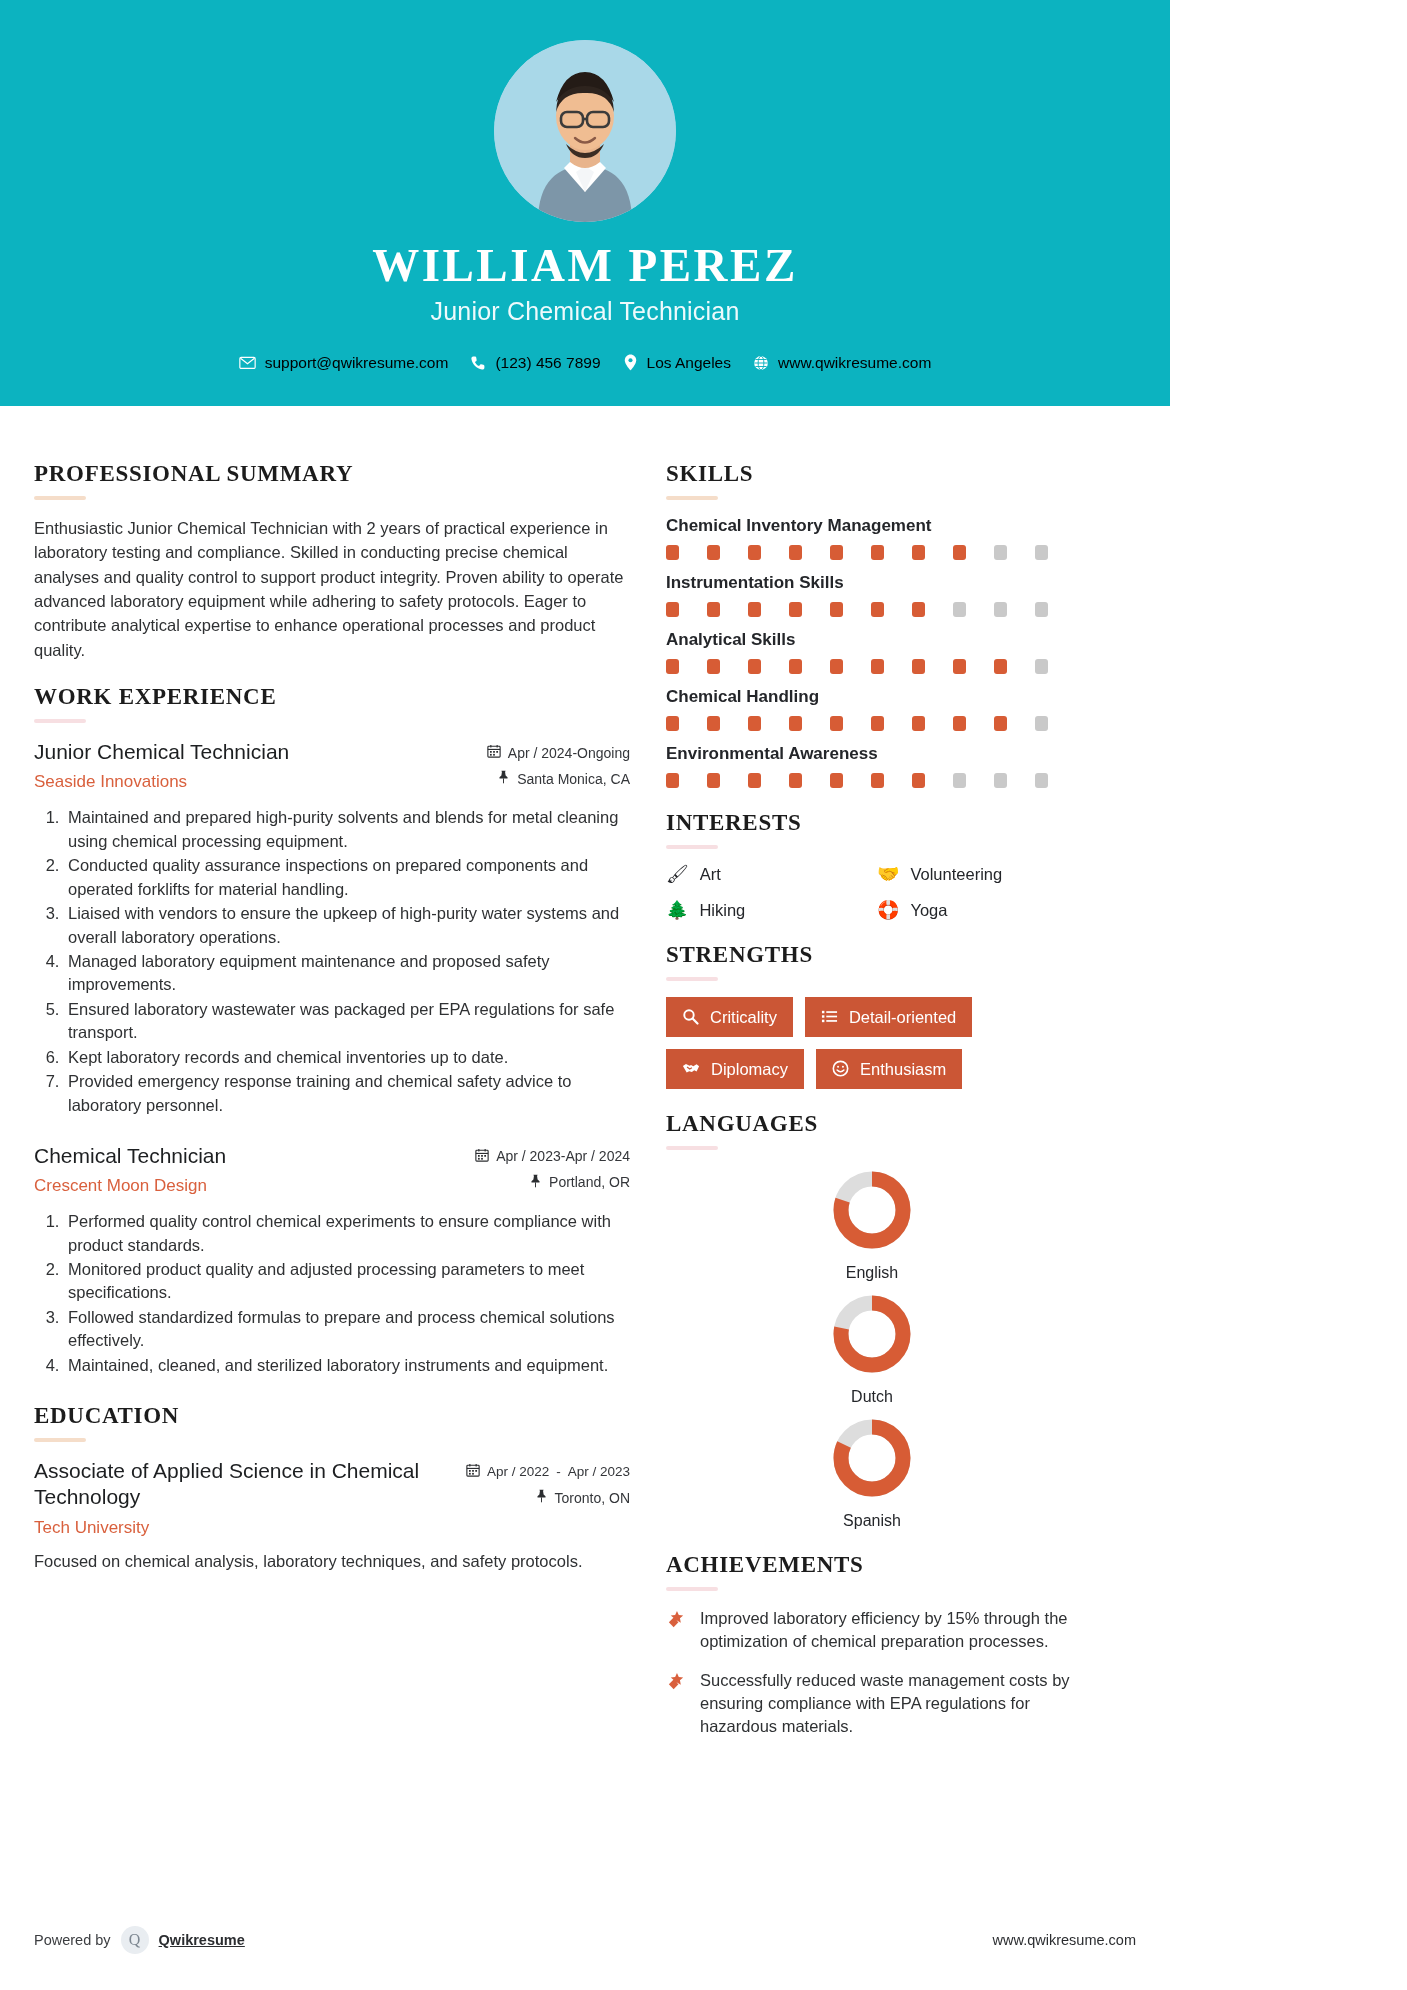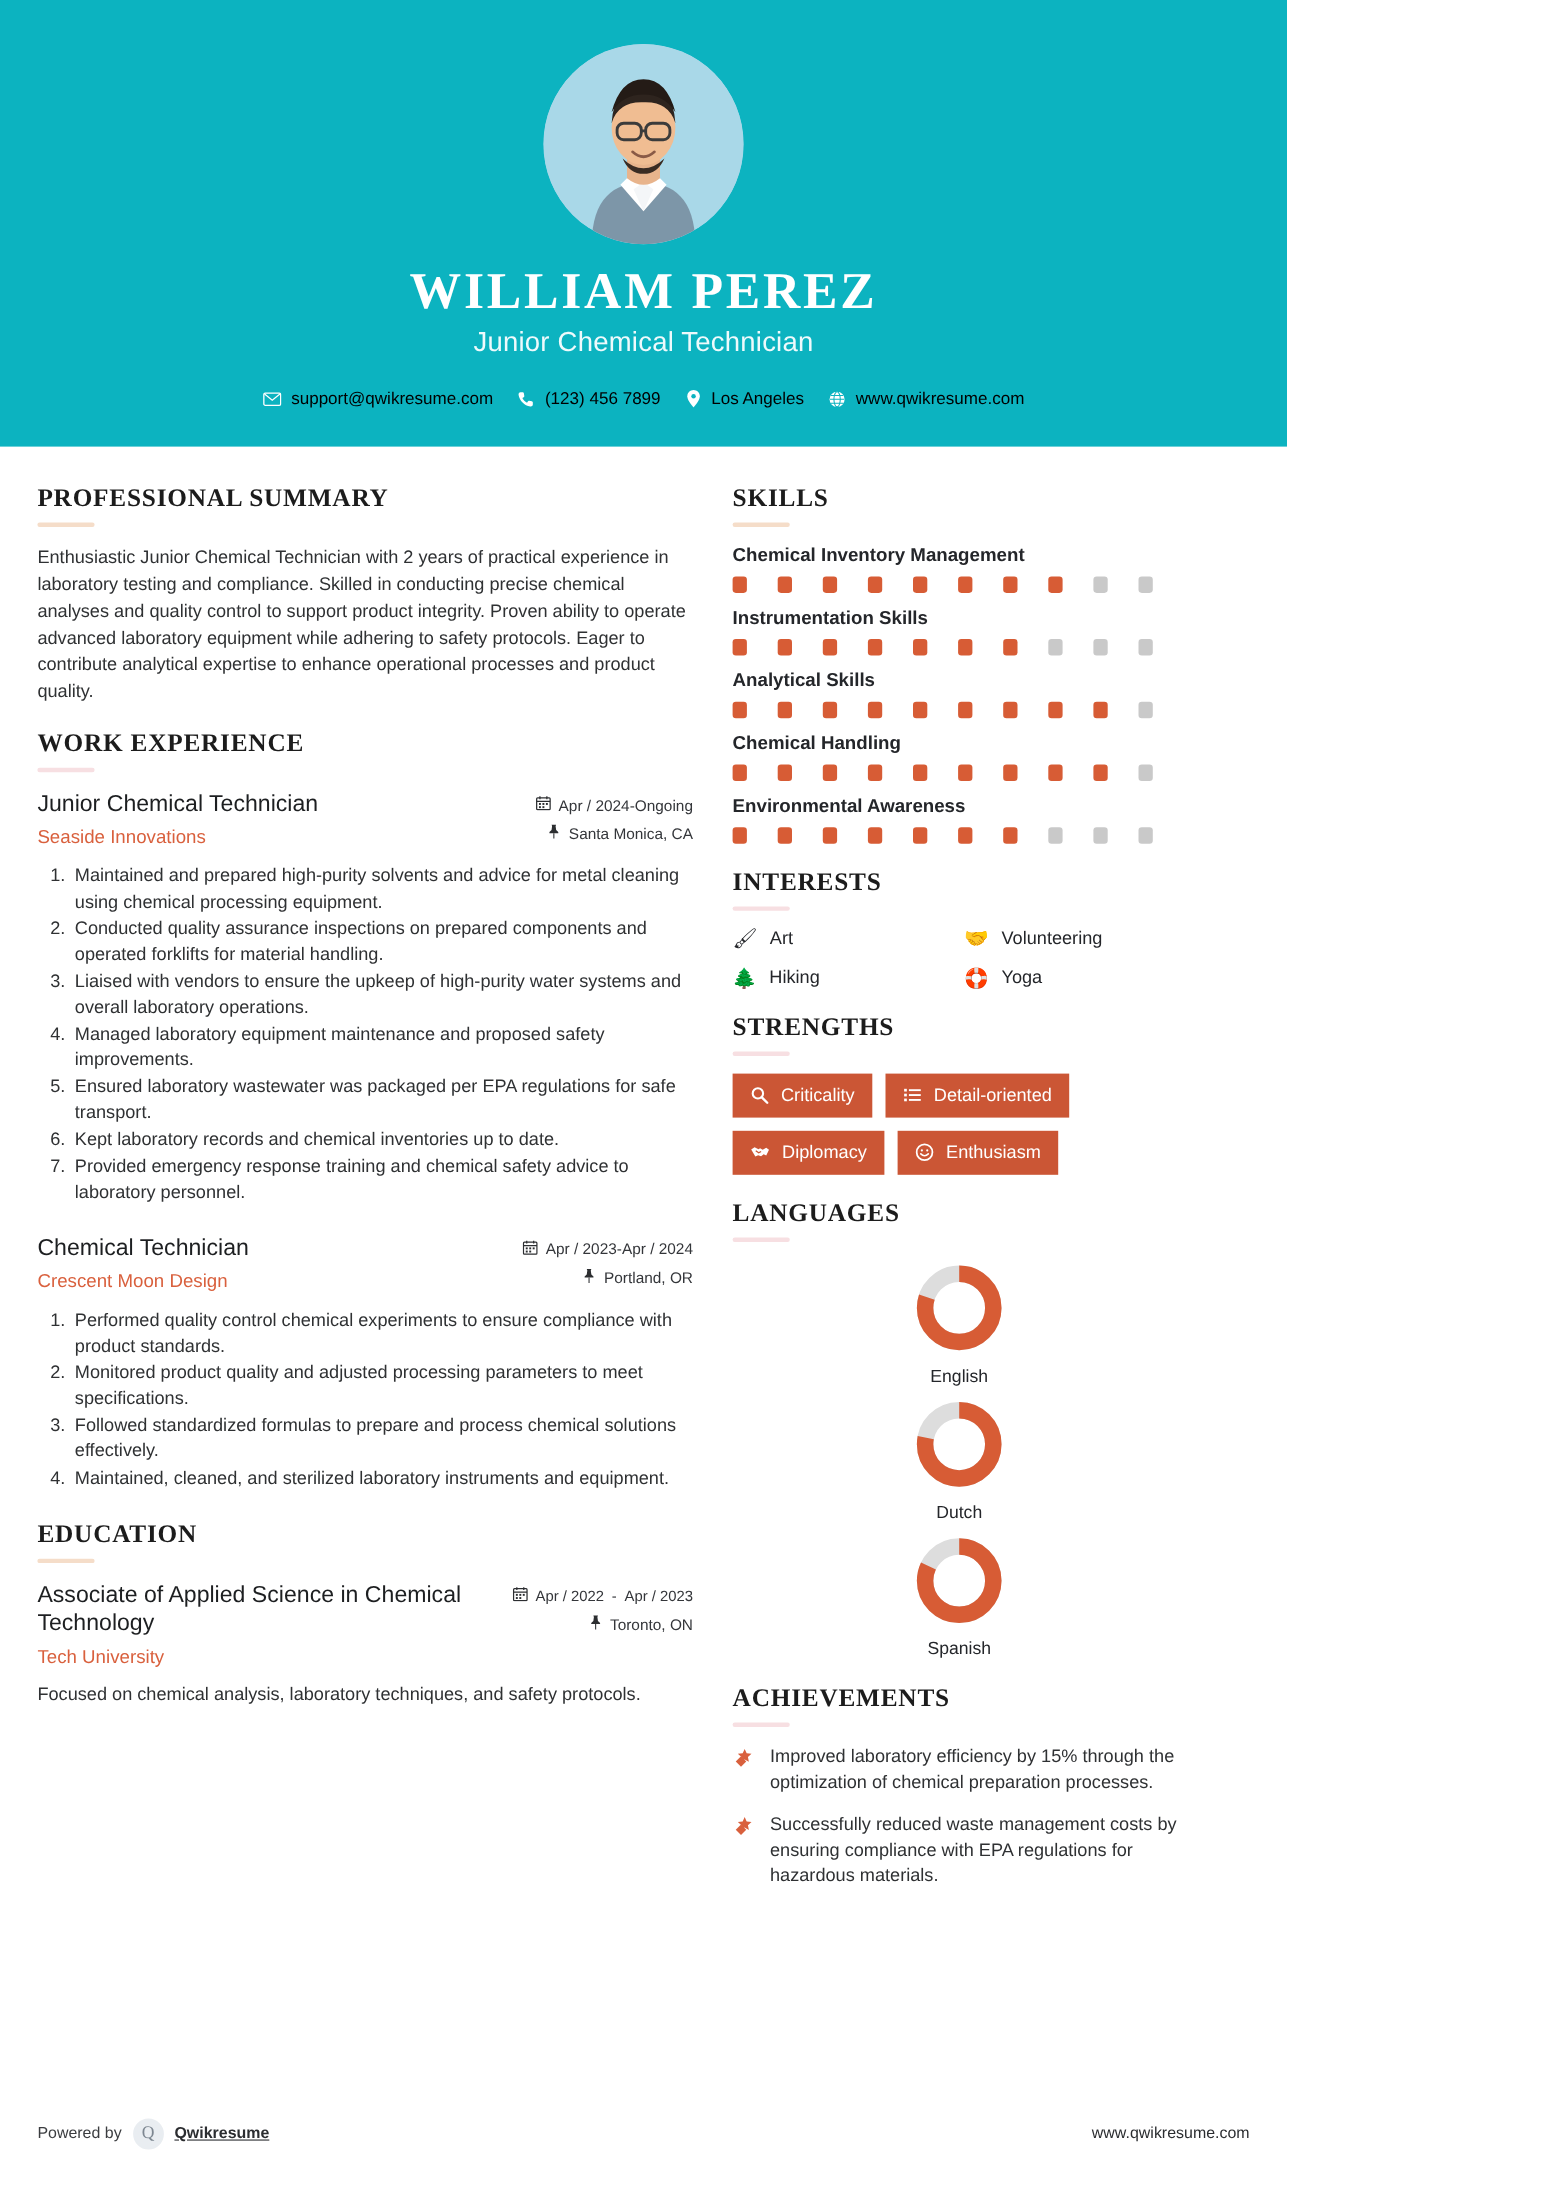--- a/index.html
+++ b/index.html
@@ -87,21 +87,21 @@
     text-transform: uppercase;
   }
   .sec-rule {
     width: 52px;
     height: 4px;
     border-radius: 2px;
     background: #f5ddc9;
     margin: 9px 0 16px 0;
   }
   .sec-rule.pink { background: #f7dfe2; }
-  .sec-block { margin-bottom: 22px; }
+  .sec-block { margin-bottom: 22px; margin-top: 21px; }
 
   .summary-text {
     font-size: 16.5px;
     line-height: 1.48;
     color: #2f3133;
   }
 
   
   .exp-entry { margin-bottom: 26px; }
   .exp-head {
@@ -389,21 +389,21 @@
                   <svg width="13" height="14" viewBox="0 0 14 16">
                       <path d="M4.6 0.8 H9.4 L8.8 2.2 L9.4 6.4 L11.6 8.4 V9.6 H2.4 V8.4 L4.6 6.4 L5.2 2.2 Z" fill="#2c2e31"></path>
                       <path d="M7 9.6 V15.2" stroke="#2c2e31" stroke-width="1.1"></path>
                     </svg>
                 </span>
                 <span>Santa Monica, CA</span>
               </div>
             </div>
           </div>
           <ol class="exp-list">
-            <li>Maintained and prepared high-purity solvents and advice for metal cleaning using chemical processing equipment.</li>
+            <li>Maintained and prepared high-purity solvents and blends for metal cleaning using chemical processing equipment.</li>
             <li>Conducted quality assurance inspections on prepared components and operated forklifts for material handling.</li>
             <li>Liaised with vendors to ensure the upkeep of high-purity water systems and overall laboratory operations.</li>
             <li>Managed laboratory equipment maintenance and proposed safety improvements.</li>
             <li>Ensured laboratory wastewater was packaged per EPA regulations for safe transport.</li>
             <li>Kept laboratory records and chemical inventories up to date.</li>
             <li>Provided emergency response training and chemical safety advice to laboratory personnel.</li>
           </ol>
         </div>
 
         <div class="exp-entry">

